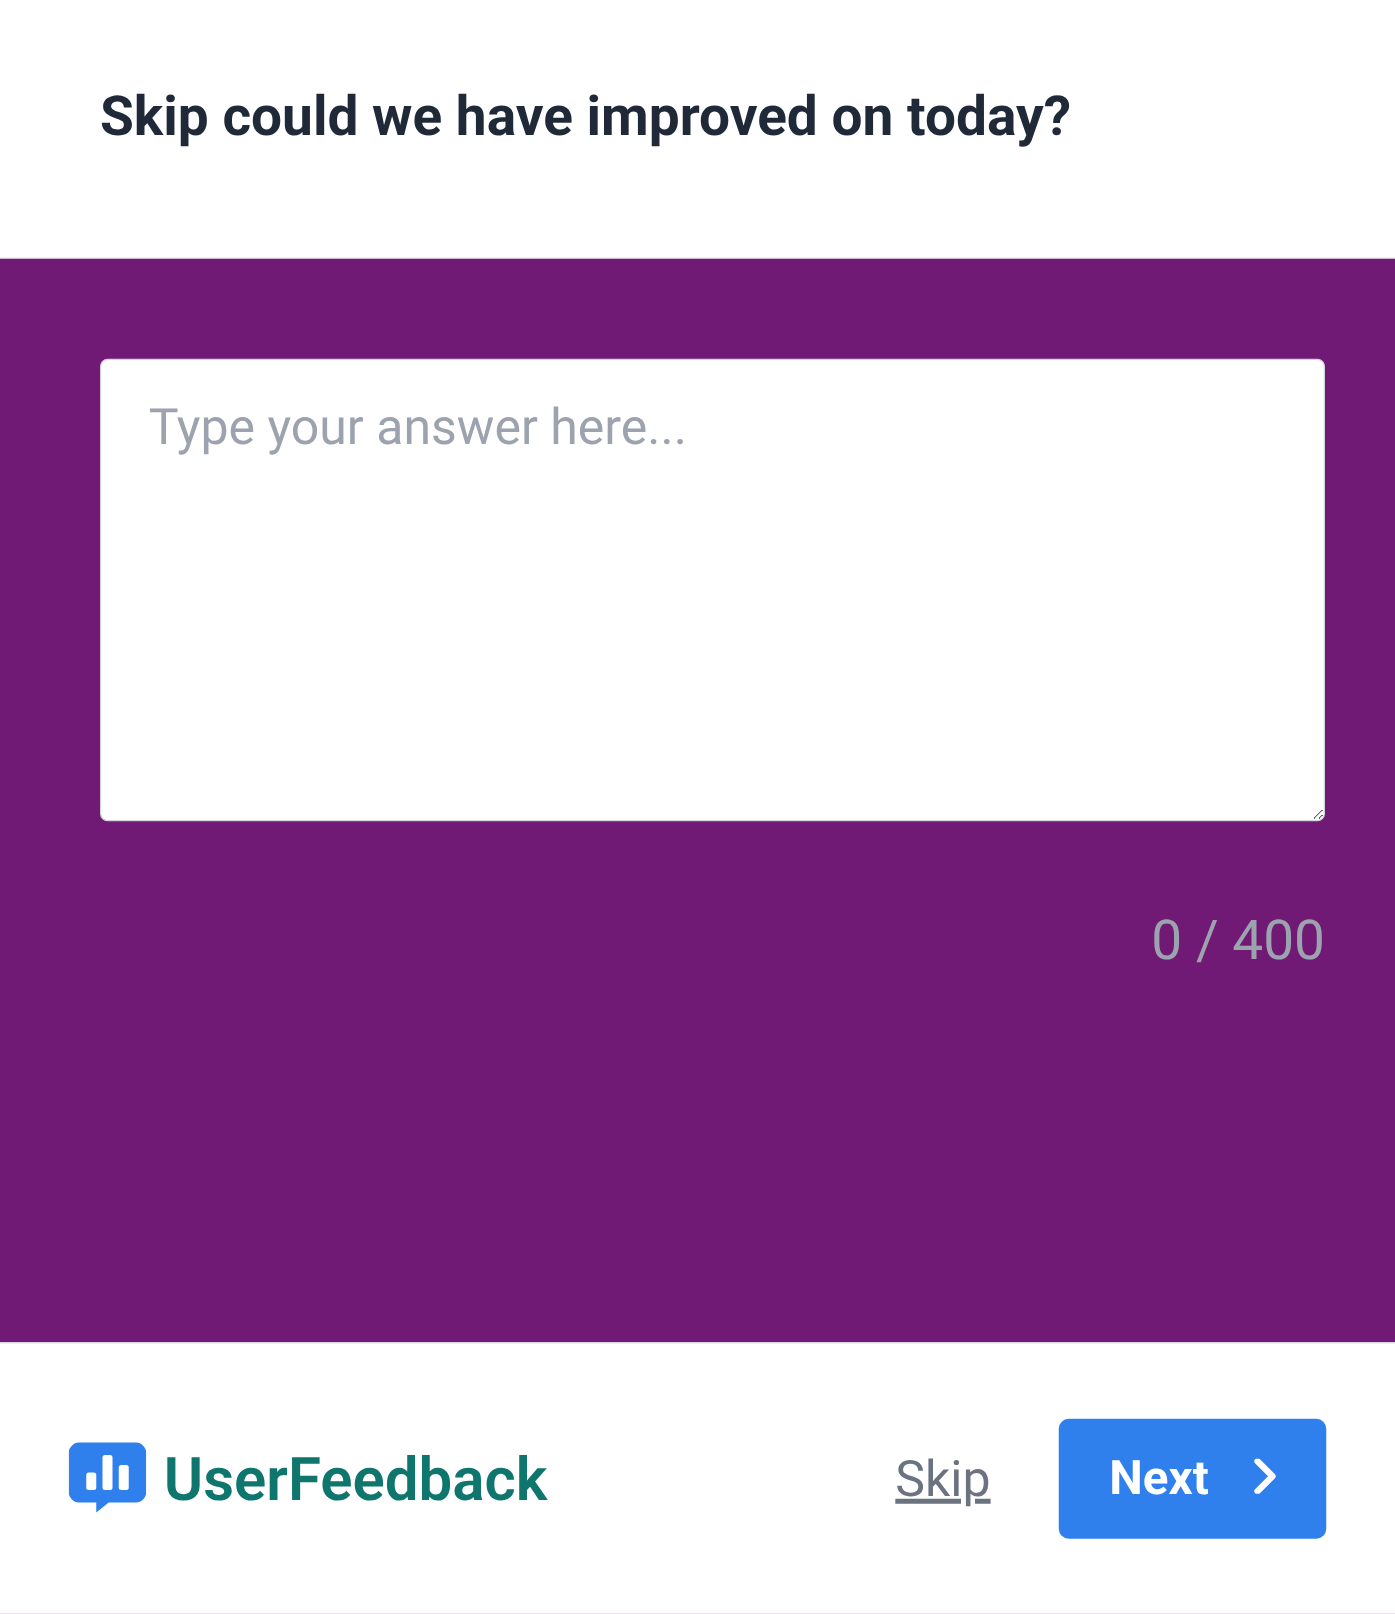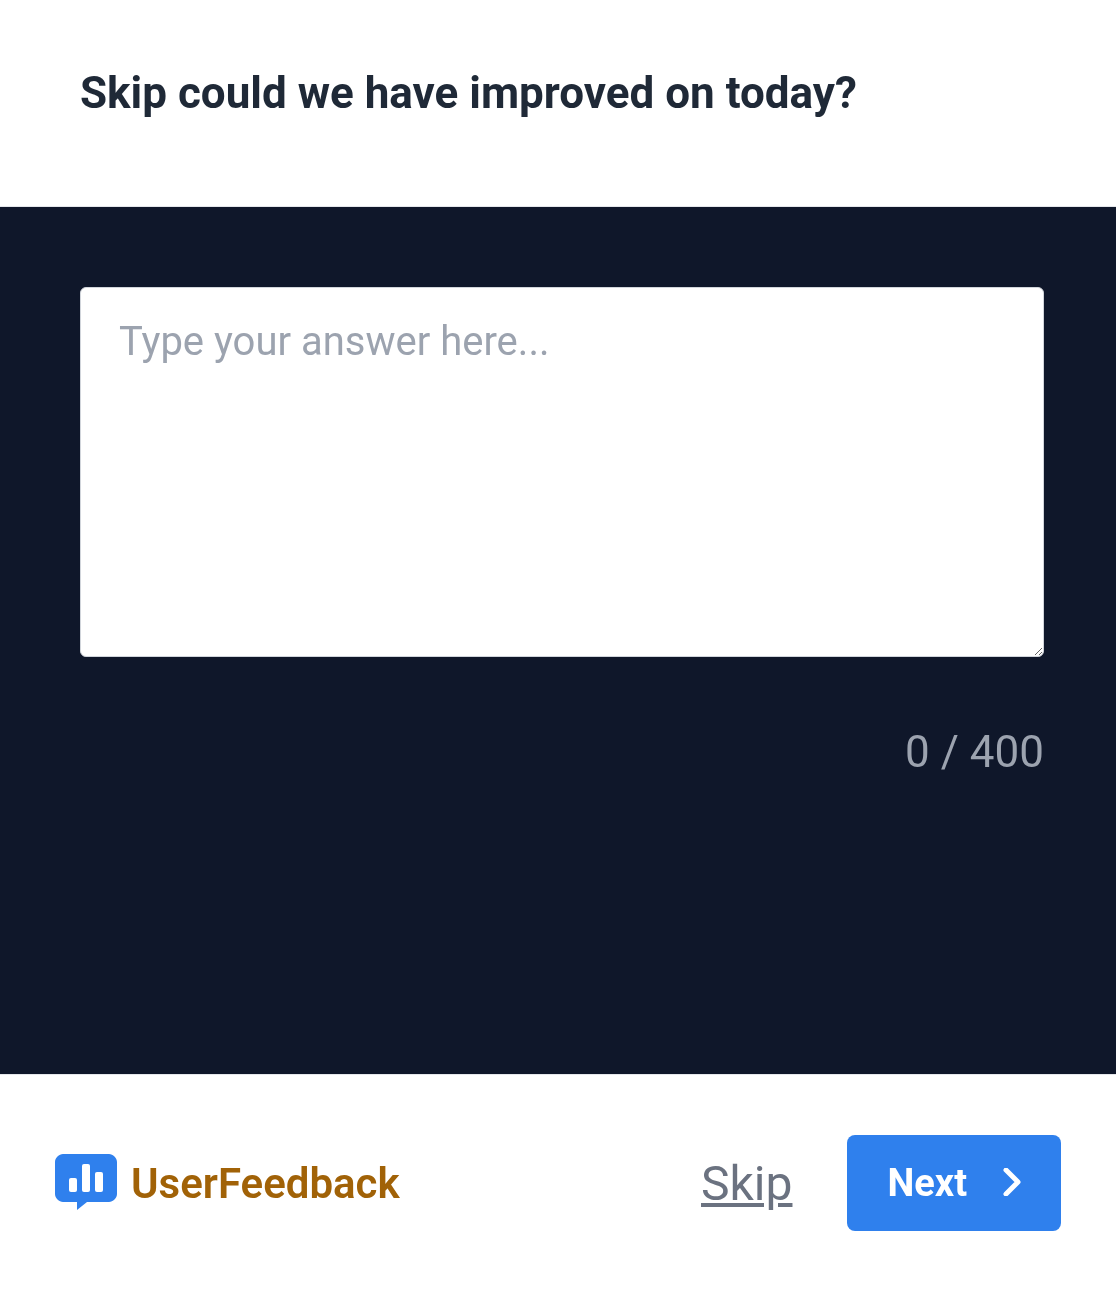--- a/index.html
+++ b/index.html
@@ -20,23 +20,23 @@
       padding: 60px 80px 80px 80px;
       border-bottom: 1px solid #e5e7eb;
     }
     .question-title {
       font-size: 44px;
       font-weight: 700;
       color: #1f2937;
       line-height: 1.5;
     }
     .answer-section {
-      background: #0f172a;
+      background: #701a75;
       flex: 1;
-      padding: 80px 72px 60px 80px;
+      padding: 80px 56px 60px 80px;
       display: flex;
       flex-direction: column;
     }
     .answer-textarea {
       width: 100%;
       height: 370px;
       background: #ffffff;
       border: 1px solid #d1d5db;
       border-radius: 6px;
       padding: 30px 38px;
@@ -68,31 +68,31 @@
       display: flex;
       align-items: center;
       gap: 14px;
     }
     .brand-icon {
       width: 62px;
       height: 62px;
       flex-shrink: 0;
     }
     .brand-text {
-      font-size: 42px;
+      font-size: 48px;
       font-weight: 600;
-      color: #a16207;
+      color: #0f766e;
     }
     .footer-actions {
       display: flex;
       align-items: center;
       gap: 55px;
     }
     .skip-link {
-      font-size: 48px;
+      font-size: 40px;
       color: #6b7280;
       text-decoration: underline;
       cursor: pointer;
       background: none;
       border: none;
       font-family: inherit;
     }
     .next-button {
       background: #2f80ed;
       color: #ffffff;

